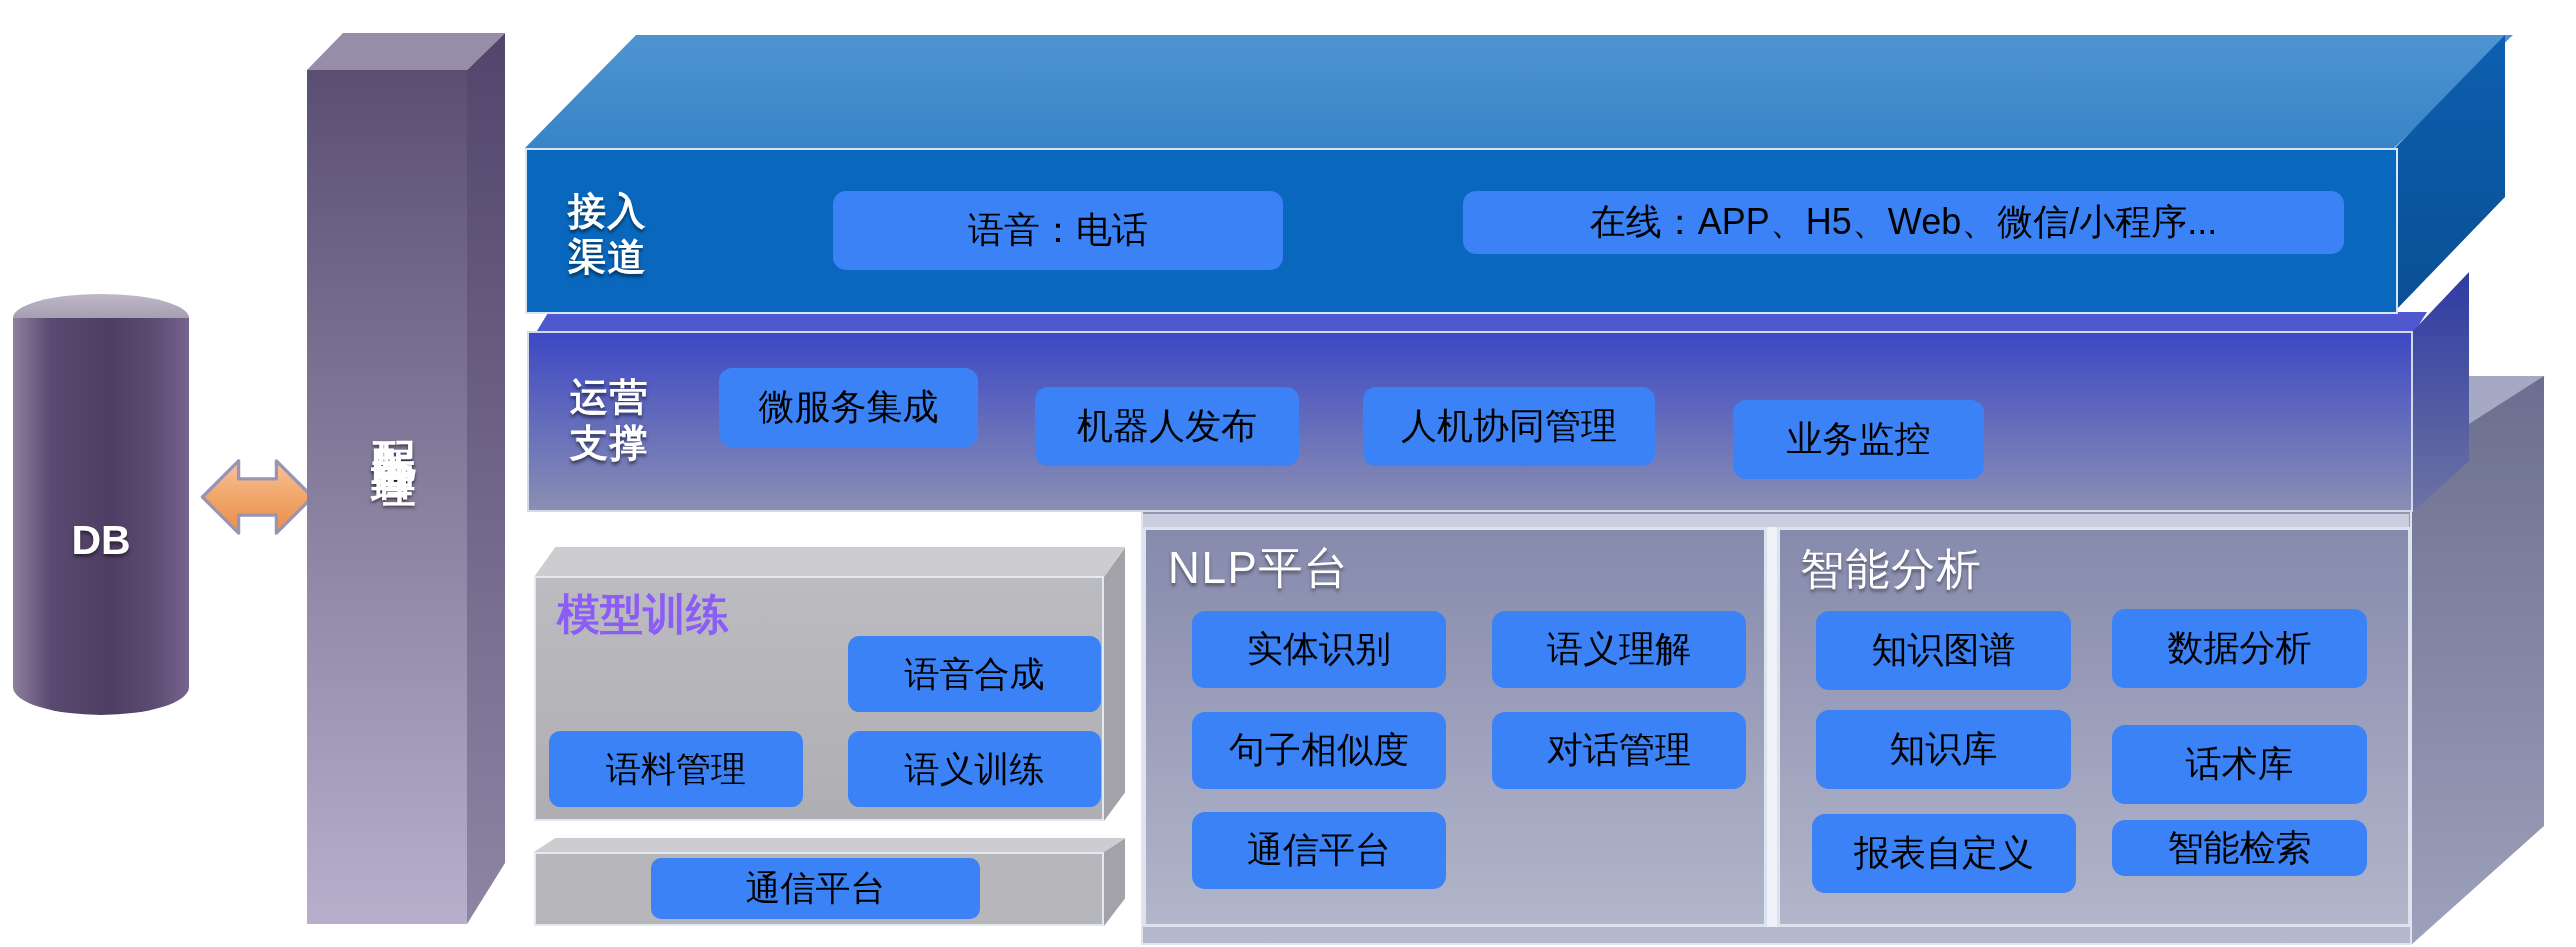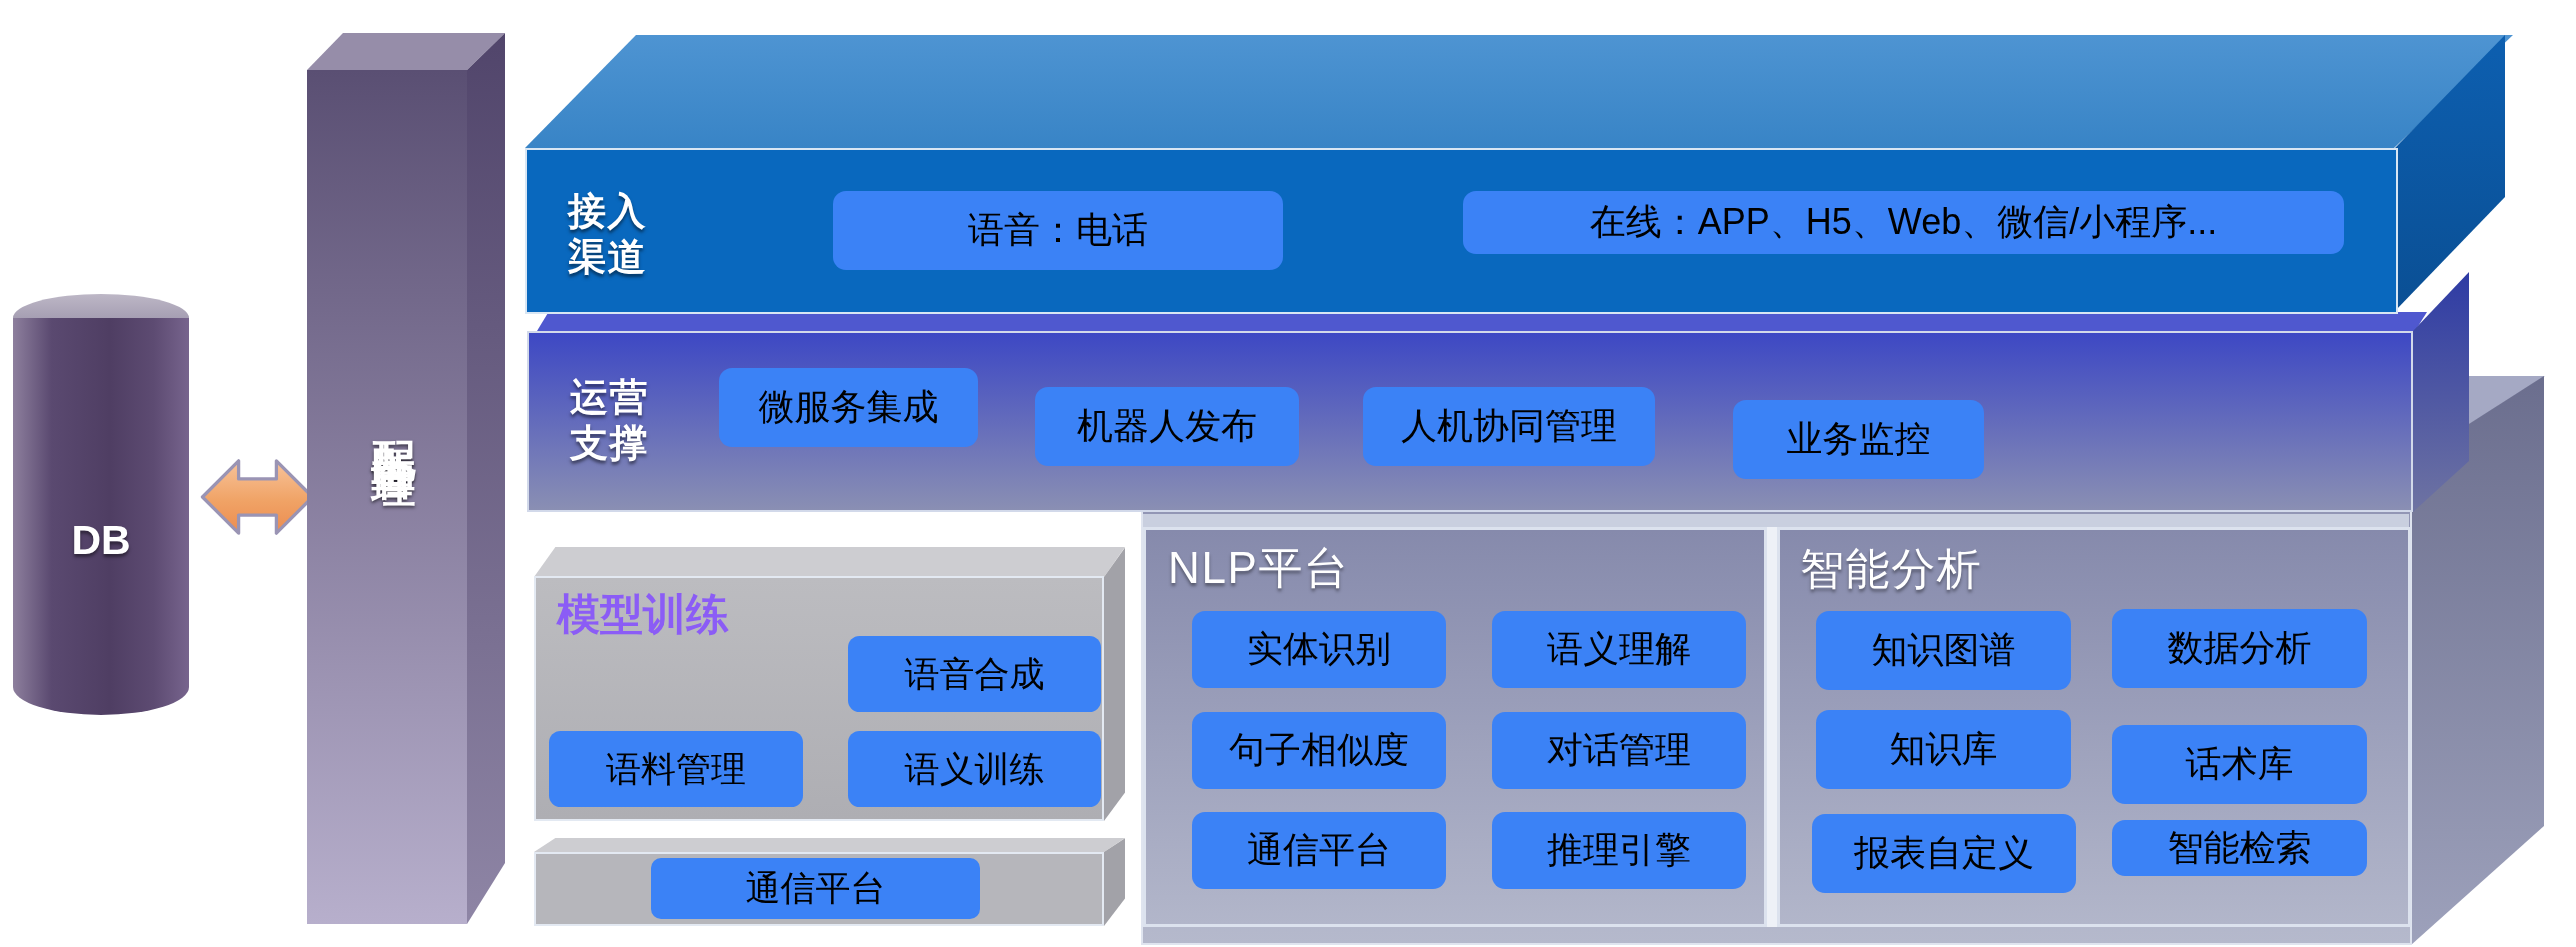--- a/index.html
+++ b/index.html
@@ -128,21 +128,20 @@
   <div class="face blk-front"></div>
   <div class="face blk-band"></div>
 
   <div class="face panel panel-nlp"></div>
   <div class="abs panel-title" style="left:1168px;top:539px;">NLP平台</div>
   <div class="wbtn" style="left:1192px;top:611px;width:254px;height:77px;">实体识别</div>
   <div class="wbtn" style="left:1492px;top:611px;width:254px;height:77px;">语义理解</div>
   <div class="wbtn" style="left:1192px;top:712px;width:254px;height:77px;">句子相似度</div>
   <div class="wbtn" style="left:1492px;top:712px;width:254px;height:77px;">对话管理</div>
   <div class="wbtn" style="left:1192px;top:812px;width:254px;height:77px;">通信平台</div>
-  <div class="wbtn" style="left:1492px;top:812px;width:254px;height:77px;">推理引擎</div>
 
   <div class="face panel-div"></div>
 
   <div class="face panel panel-ai"></div>
   <div class="abs panel-title" style="left:1800px;top:540px;">智能分析</div>
   <div class="wbtn" style="left:1816px;top:611px;width:255px;height:79px;">知识图谱</div>
   <div class="wbtn" style="left:2112px;top:609px;width:255px;height:79px;">数据分析</div>
   <div class="wbtn" style="left:1816px;top:710px;width:255px;height:79px;">知识库</div>
   <div class="wbtn" style="left:2112px;top:725px;width:255px;height:79px;">话术库</div>
   <div class="wbtn" style="left:1812px;top:814px;width:264px;height:79px;">报表自定义</div>

